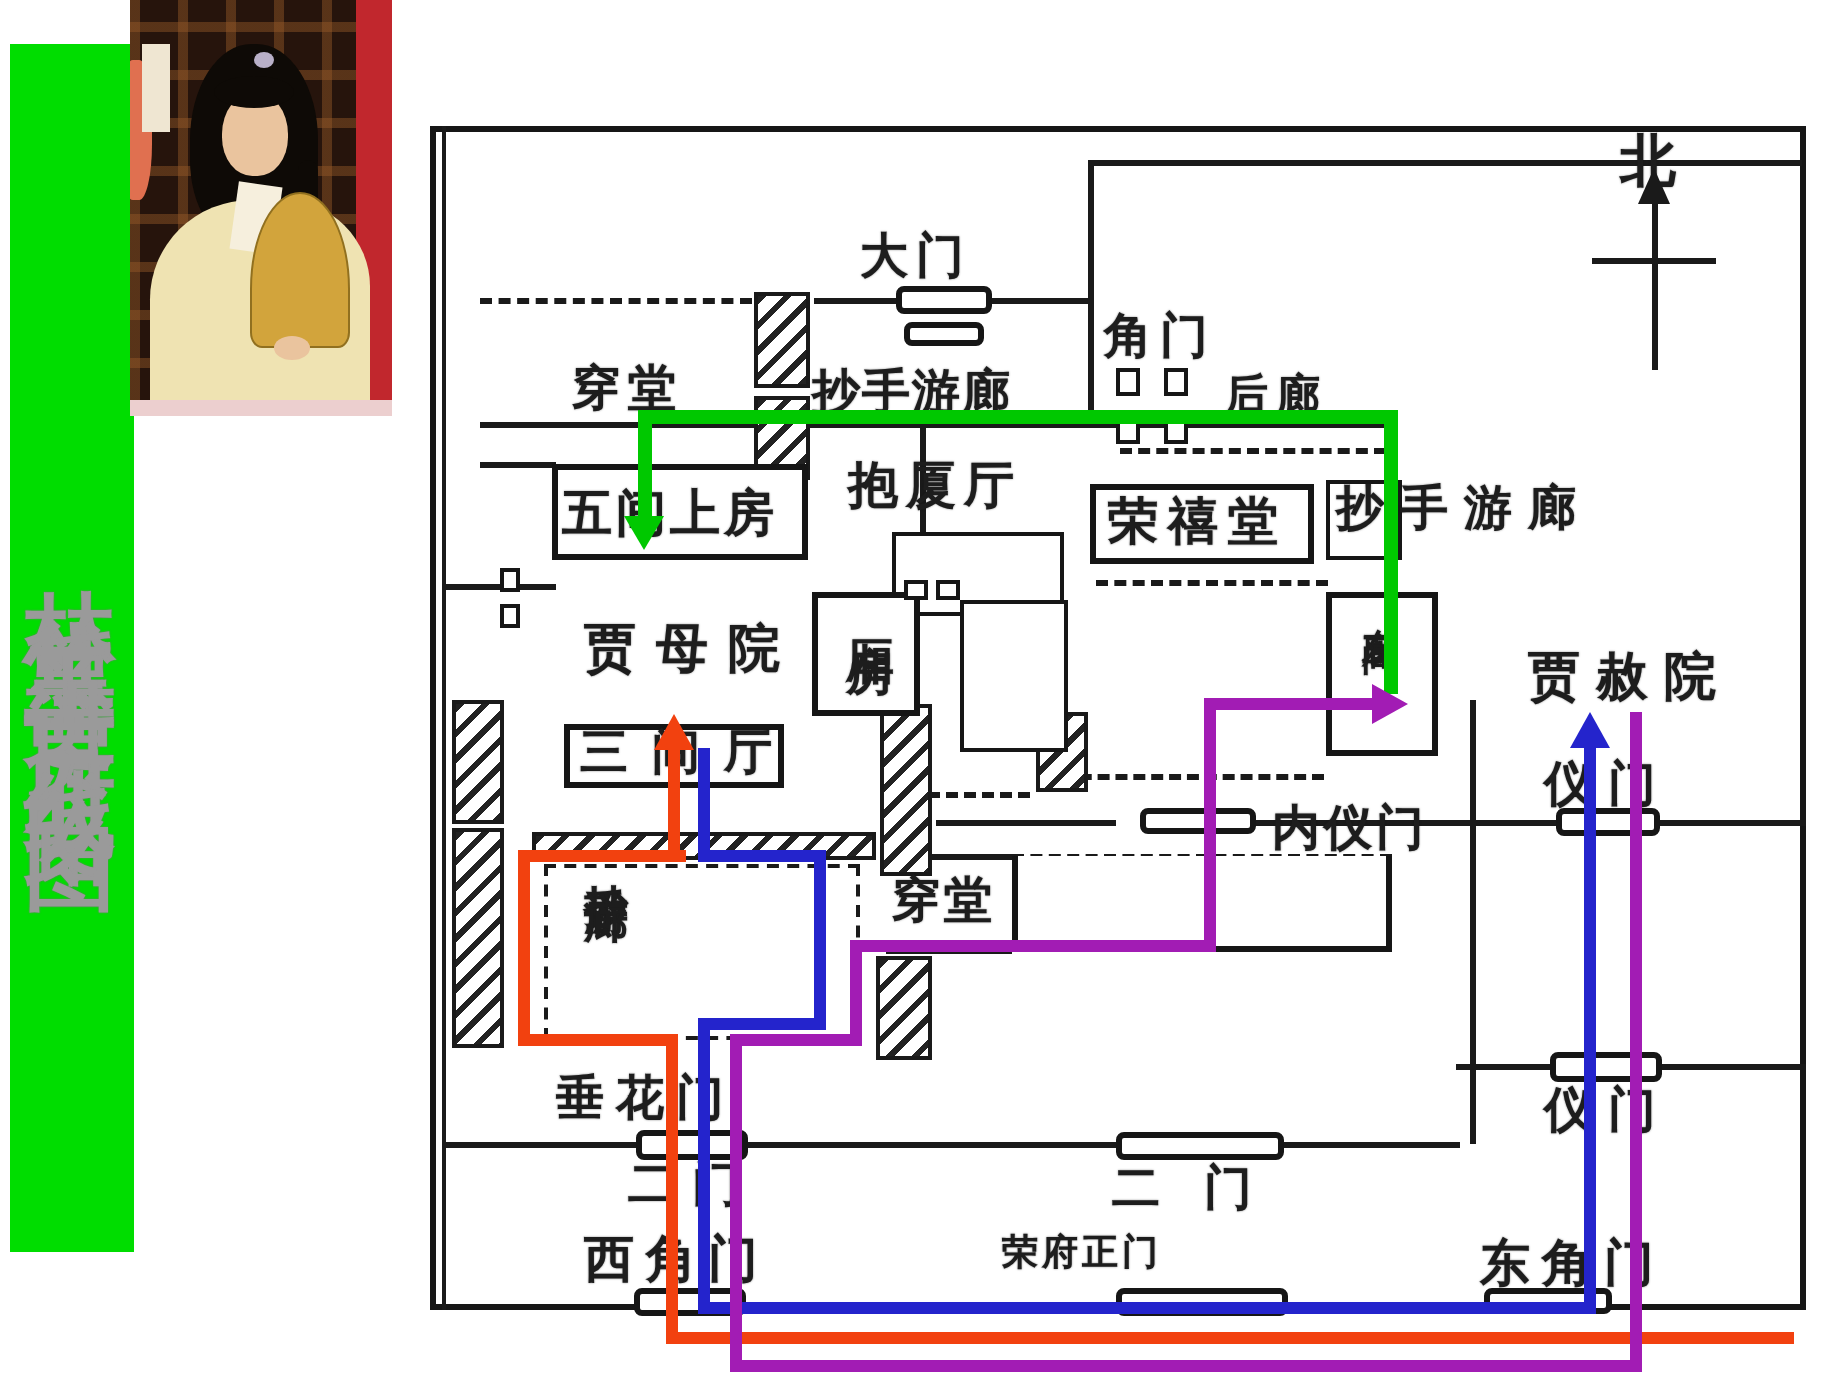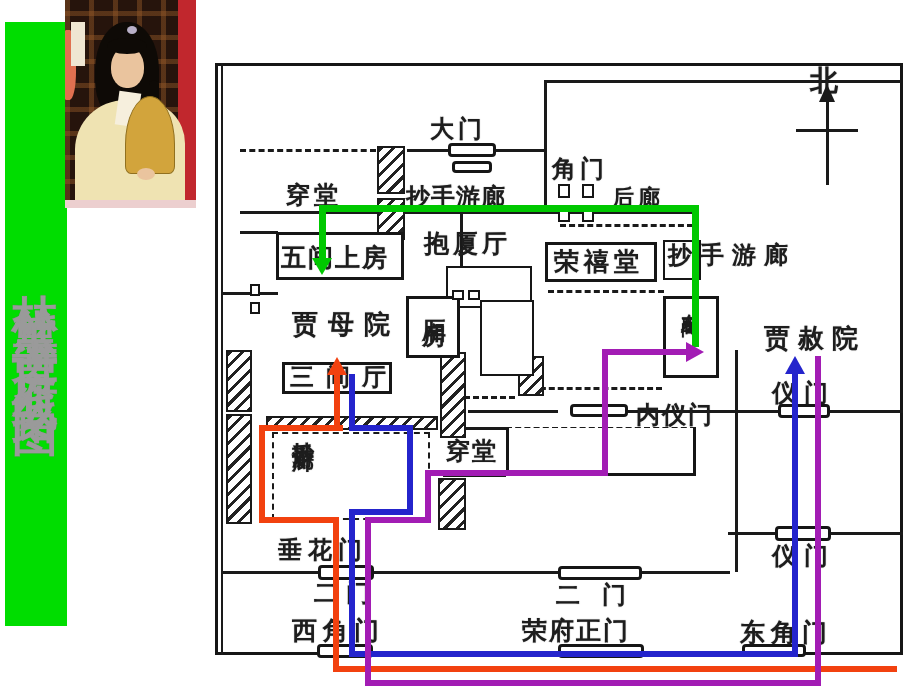--- a/index.html
+++ b/index.html
@@ -158,21 +158,21 @@
   <div class="lbl" style="left:764px;top:324px;font-size:26px;letter-spacing:8px;">贾赦院</div>
   <div class="lbl" style="left:636px;top:402px;font-size:24px;letter-spacing:2px;">内仪门</div>
   <div class="lbl" style="left:772px;top:380px;font-size:24px;letter-spacing:8px;">仪门</div>
   <div class="lbl" style="left:772px;top:543px;font-size:24px;letter-spacing:8px;">仪门</div>
   <div class="lbl" style="left:446px;top:438px;font-size:24px;letter-spacing:2px;">穿堂</div>
   <div class="vlbl" style="left:288px;top:424px;font-size:22px;letter-spacing:2px;">抄手游廊</div>
   <div class="lbl" style="left:278px;top:537px;font-size:24px;letter-spacing:6px;">垂花门</div>
   <div class="lbl" style="left:314px;top:580px;font-size:24px;letter-spacing:8px;">二门</div>
   <div class="lbl" style="left:556px;top:582px;font-size:24px;letter-spacing:22px;">二门</div>
   <div class="lbl" style="left:292px;top:617px;font-size:25px;letter-spacing:6px;">西角门</div>
-  <div class="lbl" style="left:522px;top:617px;font-size:25px;letter-spacing:2px;">荣府正门</div>
+  <div class="lbl" style="left:501px;top:617px;font-size:18px;letter-spacing:2px;">荣府正门</div>
   <div class="lbl" style="left:740px;top:619px;font-size:25px;letter-spacing:6px;">东角门</div>
 
   <div class="rt rt-g" style="left:319px;top:205px;width:380px;height:7px;"></div>
   <div class="rt rt-g" style="left:319px;top:205px;width:7px;height:55px;"></div>
   <div class="arr" style="left:312px;top:258px;border-left:10px solid transparent;border-right:10px solid transparent;border-top:17px solid #00c800;"></div>
   <div class="rt rt-g" style="left:692px;top:205px;width:7px;height:142px;"></div>
 
   <div class="rt rt-r" style="left:336px;top:666px;width:561px;height:6px;"></div>
   <div class="rt rt-r" style="left:333px;top:520px;width:6px;height:152px;"></div>
   <div class="rt rt-r" style="left:259px;top:517px;width:80px;height:6px;"></div>

